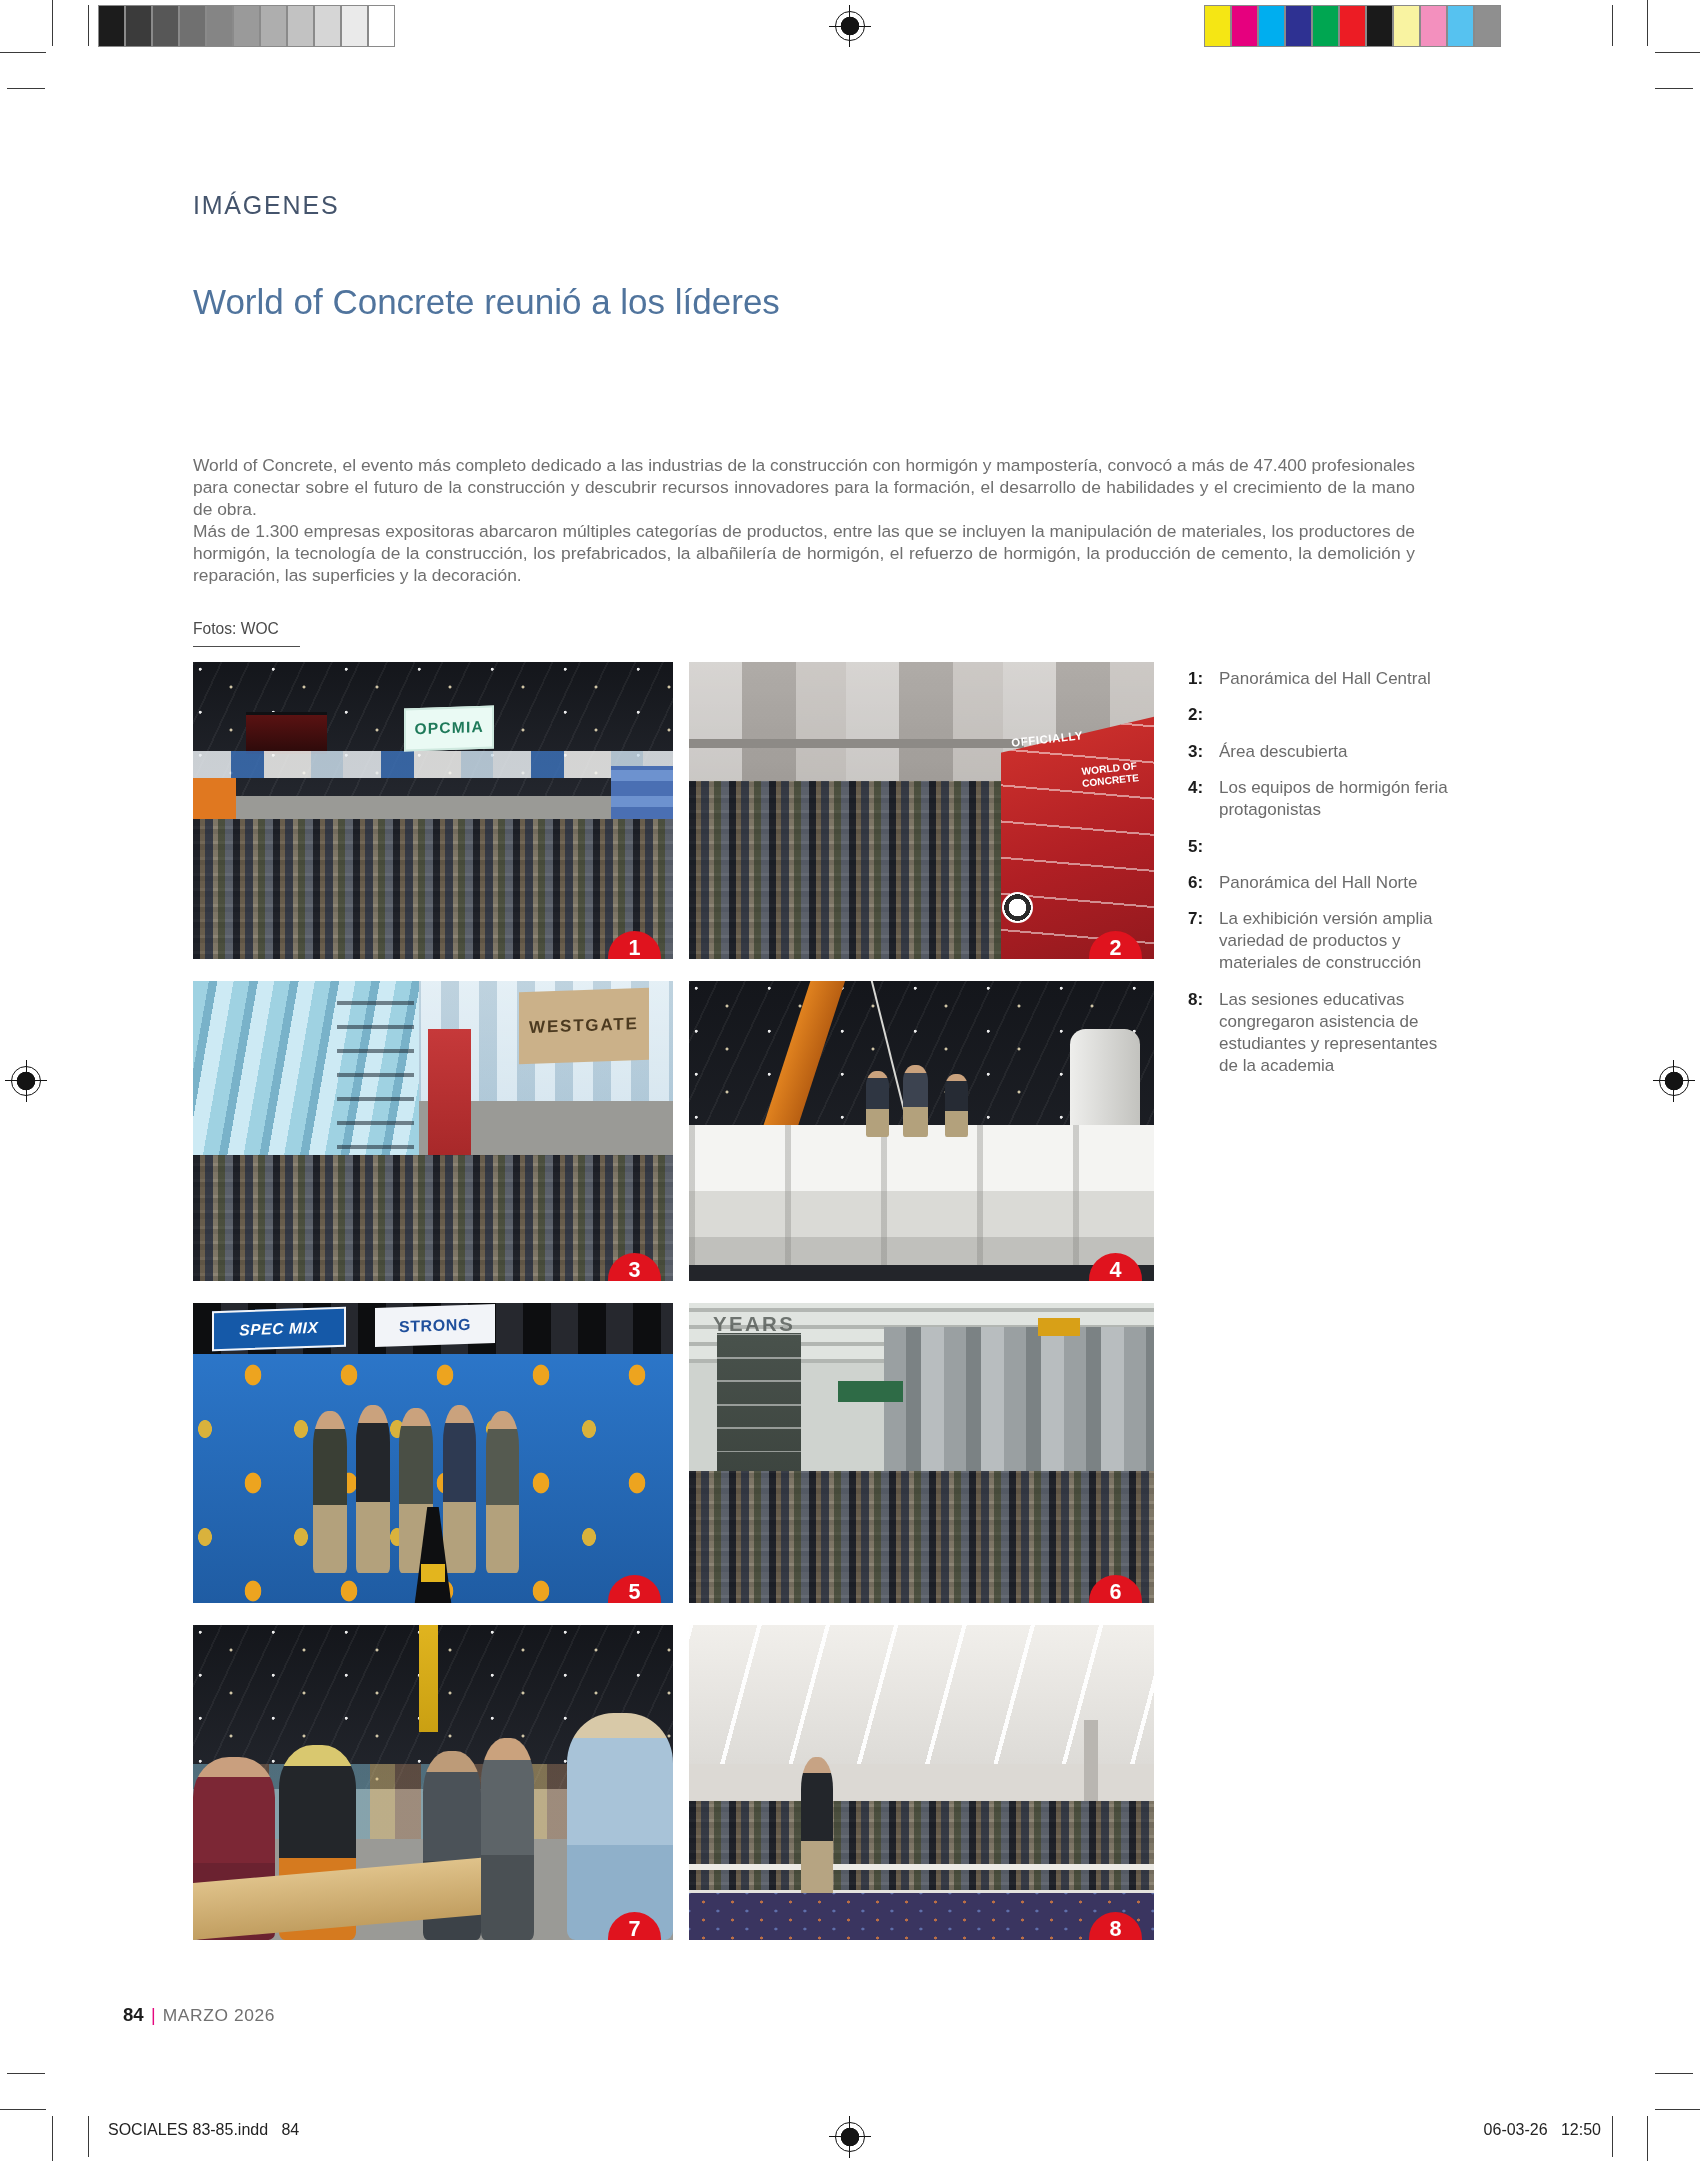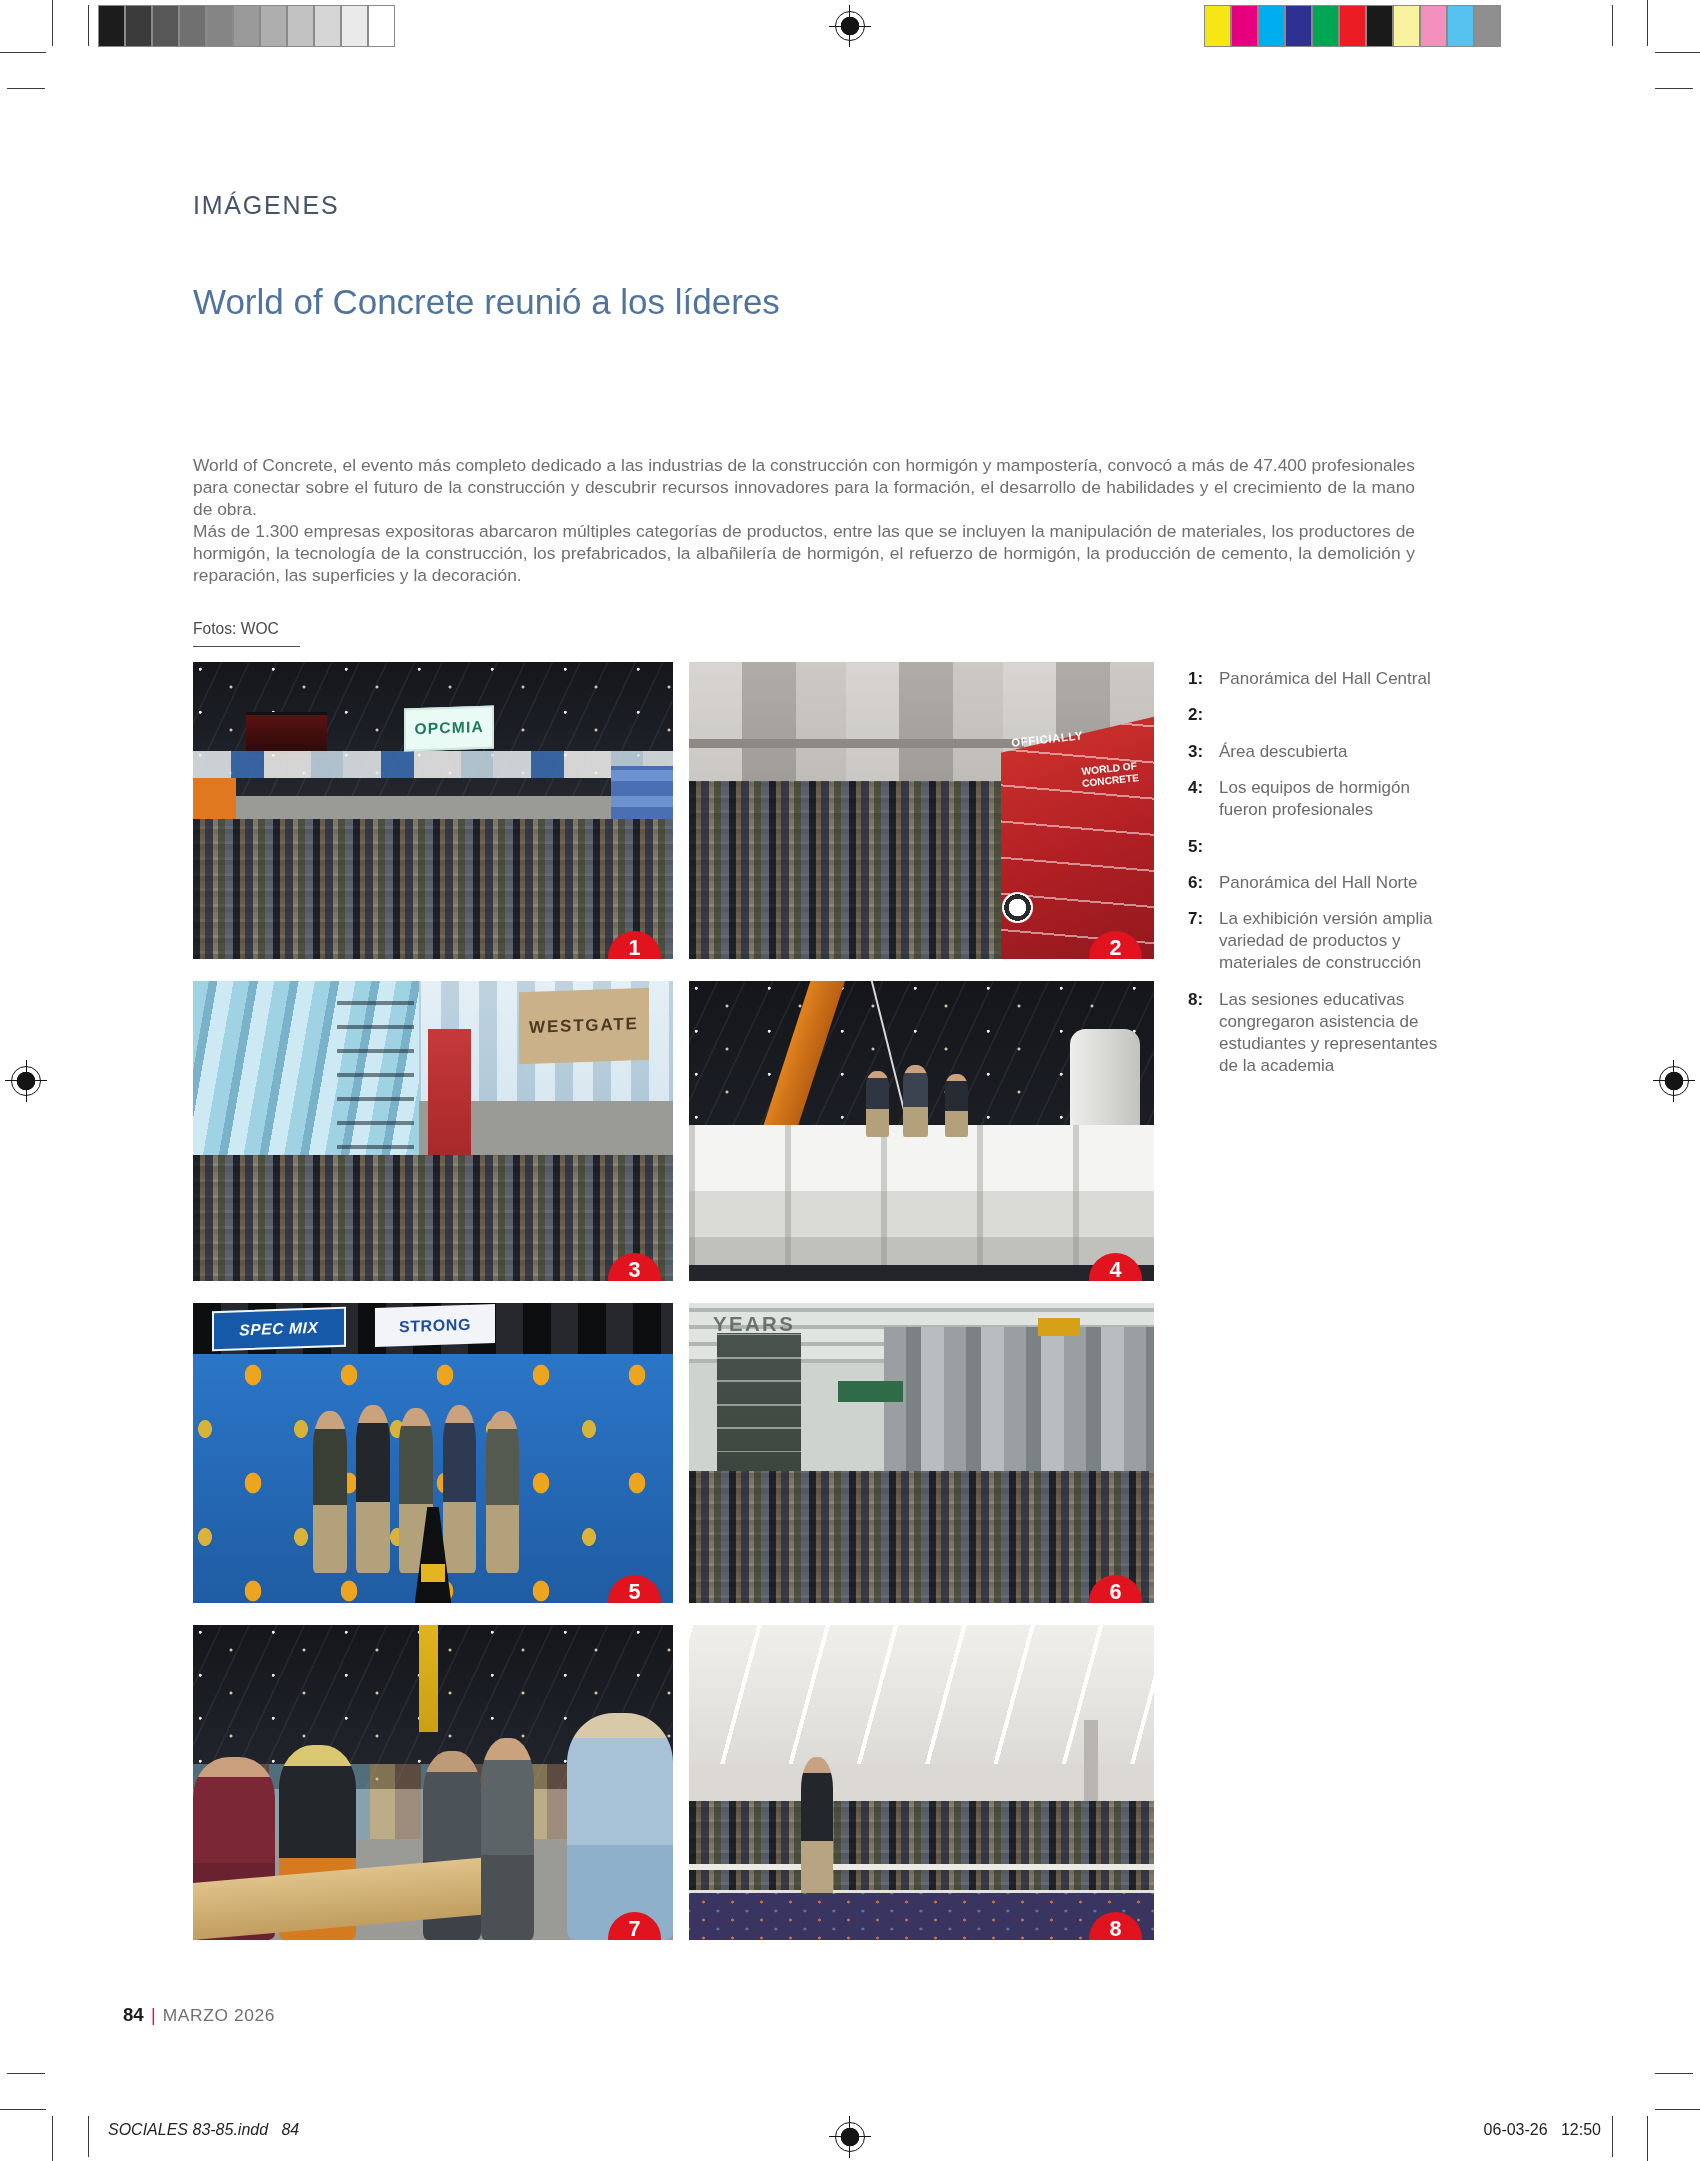--- a/index.html
+++ b/index.html
@@ -135,21 +135,21 @@
   .cap{display:flex;margin-bottom:14.4px;font-size:17px;line-height:22px;}
   .cap .n{width:31px;flex:none;font-weight:700;color:#1c1c1c;}
   .cap .t{color:#6b6b6b;}
 
   
   .folio{position:absolute;left:123px;top:2004px;font-size:17.4px;display:flex;align-items:baseline;gap:7.2px;}
   .folio .num{font-weight:700;color:#1d1d1d;font-size:18.6px;}
   .folio .sep{color:var(--footer-magenta,#e5097f);font-size:18px;}
   .folio .issue{color:#707070;letter-spacing:0.6px;}
   .slug{position:absolute;top:2121px;font-size:16px;color:#232323;white-space:pre;}
-  .slug-file{left:108px;font-style:italic;}
+  .slug-file{left:108px;}
   .slug-date{right:99px;}
 </style>
 </head>
 <body>
 
 <div class="mark" style="left:52px;top:0;width:1.2px;height:46px;"></div>
 <div class="mark" style="left:88px;top:4.8px;width:1.2px;height:41px;"></div>
 <div class="mark" style="left:0;top:52px;width:46px;height:1.2px;"></div>
 <div class="mark" style="left:7.2px;top:88px;width:38px;height:1.2px;"></div>
 <div class="mark" style="left:1647px;top:0;width:1.2px;height:46px;"></div>
@@ -309,21 +309,21 @@
   </div>
   <div class="cap">
     <span class="n">2:</span>
   </div>
   <div class="cap">
     <span class="n">3:</span>
     <span class="t">Área descubierta</span>
   </div>
   <div class="cap">
     <span class="n">4:</span>
-    <span class="t">Los equipos de hormigón fueron profesionales</span>
+    <span class="t">Los equipos de hormigón feria protagonistas</span>
   </div>
   <div class="cap">
     <span class="n">5:</span>
   </div>
   <div class="cap">
     <span class="n">6:</span>
     <span class="t">Panorámica del Hall Norte</span>
   </div>
   <div class="cap">
     <span class="n">7:</span>

